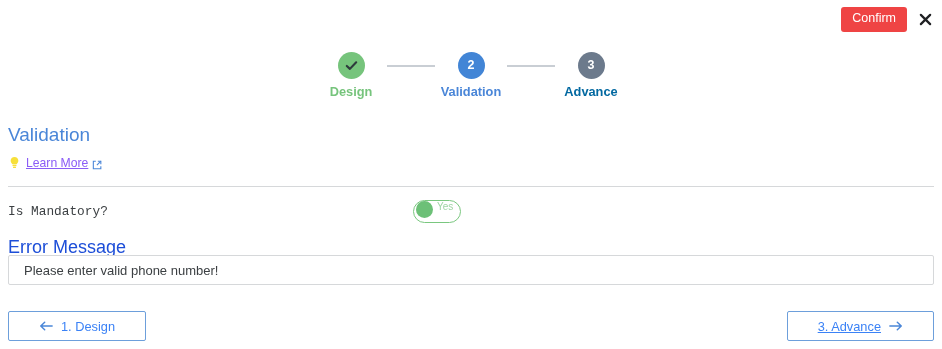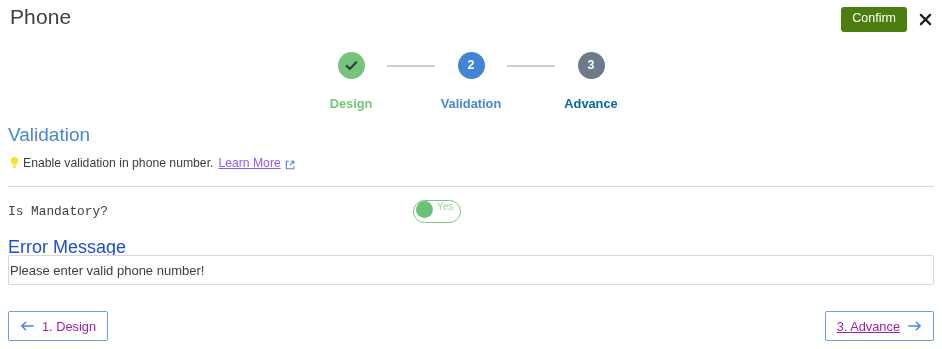--- a/index.html
+++ b/index.html
@@ -33,21 +33,21 @@
     letter-spacing: 0.1px;
   }
   .header-actions {
     position: absolute;
     right: 8px; top: 7px;
     display: flex;
     align-items: center;
     gap: 9px;
   }
   .confirm-button {
-    background: #4d7c0f;
+    background: #ef4444;
     color: #ffffff;
     border: none;
     border-radius: 3px;
     font-family: "Liberation Sans", sans-serif;
     font-size: 12.5px;
     padding: 5px 11px 6px 11px;
     cursor: pointer;
     line-height: 1.1;
   }
   .close-button {
@@ -85,21 +85,21 @@
     border-radius: 50%;
     display: flex;
     align-items: center;
     justify-content: center;
     color: #ffffff;
     font-size: 12.5px;
     font-weight: 700;
     line-height: 1;
   }
   .step-label {
-    margin-top: 17px;
+    margin-top: 5px;
     font-size: 12.8px;
     font-weight: 700;
     white-space: nowrap;
   }
   .step-connector {
     width: 48px;
     height: 2px;
     background: #c9ced4;
     margin-top: 13px;
   }
@@ -206,56 +206,55 @@
     left: 8px; top: 255px;
     width: 926px;
     height: 30px;
     box-sizing: border-box;
     border: 1px solid #d6d8da;
     border-radius: 2px;
     background: #ffffff;
     font-family: "Liberation Sans", sans-serif;
     font-size: 13px;
     color: #3c4043;
-    padding: 0 1px;
+    padding: 0 15px;
     outline: none;
   }
 
   
   .nav-button {
     position: absolute;
     top: 311px;
     height: 30px;
     box-sizing: border-box;
     border: 1px solid #6d9fdb;
     border-radius: 2px;
     background: #ffffff;
-    color: #a21caf;
+    color: #3b82f6;
     font-family: "Liberation Sans", sans-serif;
     font-size: 12.8px;
     display: flex;
     align-items: center;
     justify-content: center;
     gap: 8px;
     cursor: pointer;
-    padding: 0 11px;
+    padding: 0 30px;
   }
   .nav-prev { left: 8px; }
   .nav-next { right: 8px; text-decoration: underline; }
   .arrow-icon {
     width: 14px; height: 12px;
     display: inline-block;
     color: #4a86d8;
   }
 </style>
 </head>
 <body>
 
 <div class="header">
-  <div class="page-title">Phone</div>
   <div class="header-actions">
     <button class="confirm-button">Confirm</button>
     <button class="close-button">
       <svg viewBox="0 0 14 14" width="13" height="13" aria-hidden="true">
         <path d="M2 2 L12 12 M12 2 L2 12" stroke="currentColor" stroke-width="2.4" stroke-linecap="round"></path>
       </svg>
     </button>
   </div>
 </div>
 
@@ -291,21 +290,20 @@
 <div class="section-heading">Validation</div>
 
 <div class="hint-row">
   <span class="bulb-icon">
     <svg viewBox="0 0 14 16" width="13" height="14" aria-hidden="true">
       <path d="M7 1.2 C4.4 1.2 2.6 3.1 2.6 5.4 C2.6 7.2 3.9 8.2 4.5 9.3 L9.5 9.3 C10.1 8.2 11.4 7.2 11.4 5.4 C11.4 3.1 9.6 1.2 7 1.2 Z" fill="#f7e03a"></path>
       <rect x="4.7" y="10.1" width="4.6" height="1.5" rx="0.5" fill="#f7e03a"></rect>
       <rect x="5.3" y="12.2" width="3.4" height="1.4" rx="0.6" fill="#f7e03a"></rect>
     </svg>
   </span>
-  <span class="hint-text">Enable validation in phone number.</span>
   <a class="learn-more" href="#">Learn More</a>
   <span class="external-icon">
     <svg viewBox="0 0 12 12" width="10" height="10" aria-hidden="true">
       <path d="M4.6 1.4 H1.6 V10.4 H10.6 V7.4" fill="none" stroke="currentColor" stroke-width="1.3"></path>
       <path d="M7 1.4 H10.6 V5" fill="none" stroke="currentColor" stroke-width="1.3"></path>
       <path d="M10.6 1.4 L5.9 6.1" fill="none" stroke="currentColor" stroke-width="1.3"></path>
     </svg>
   </span>
 </div>
 

